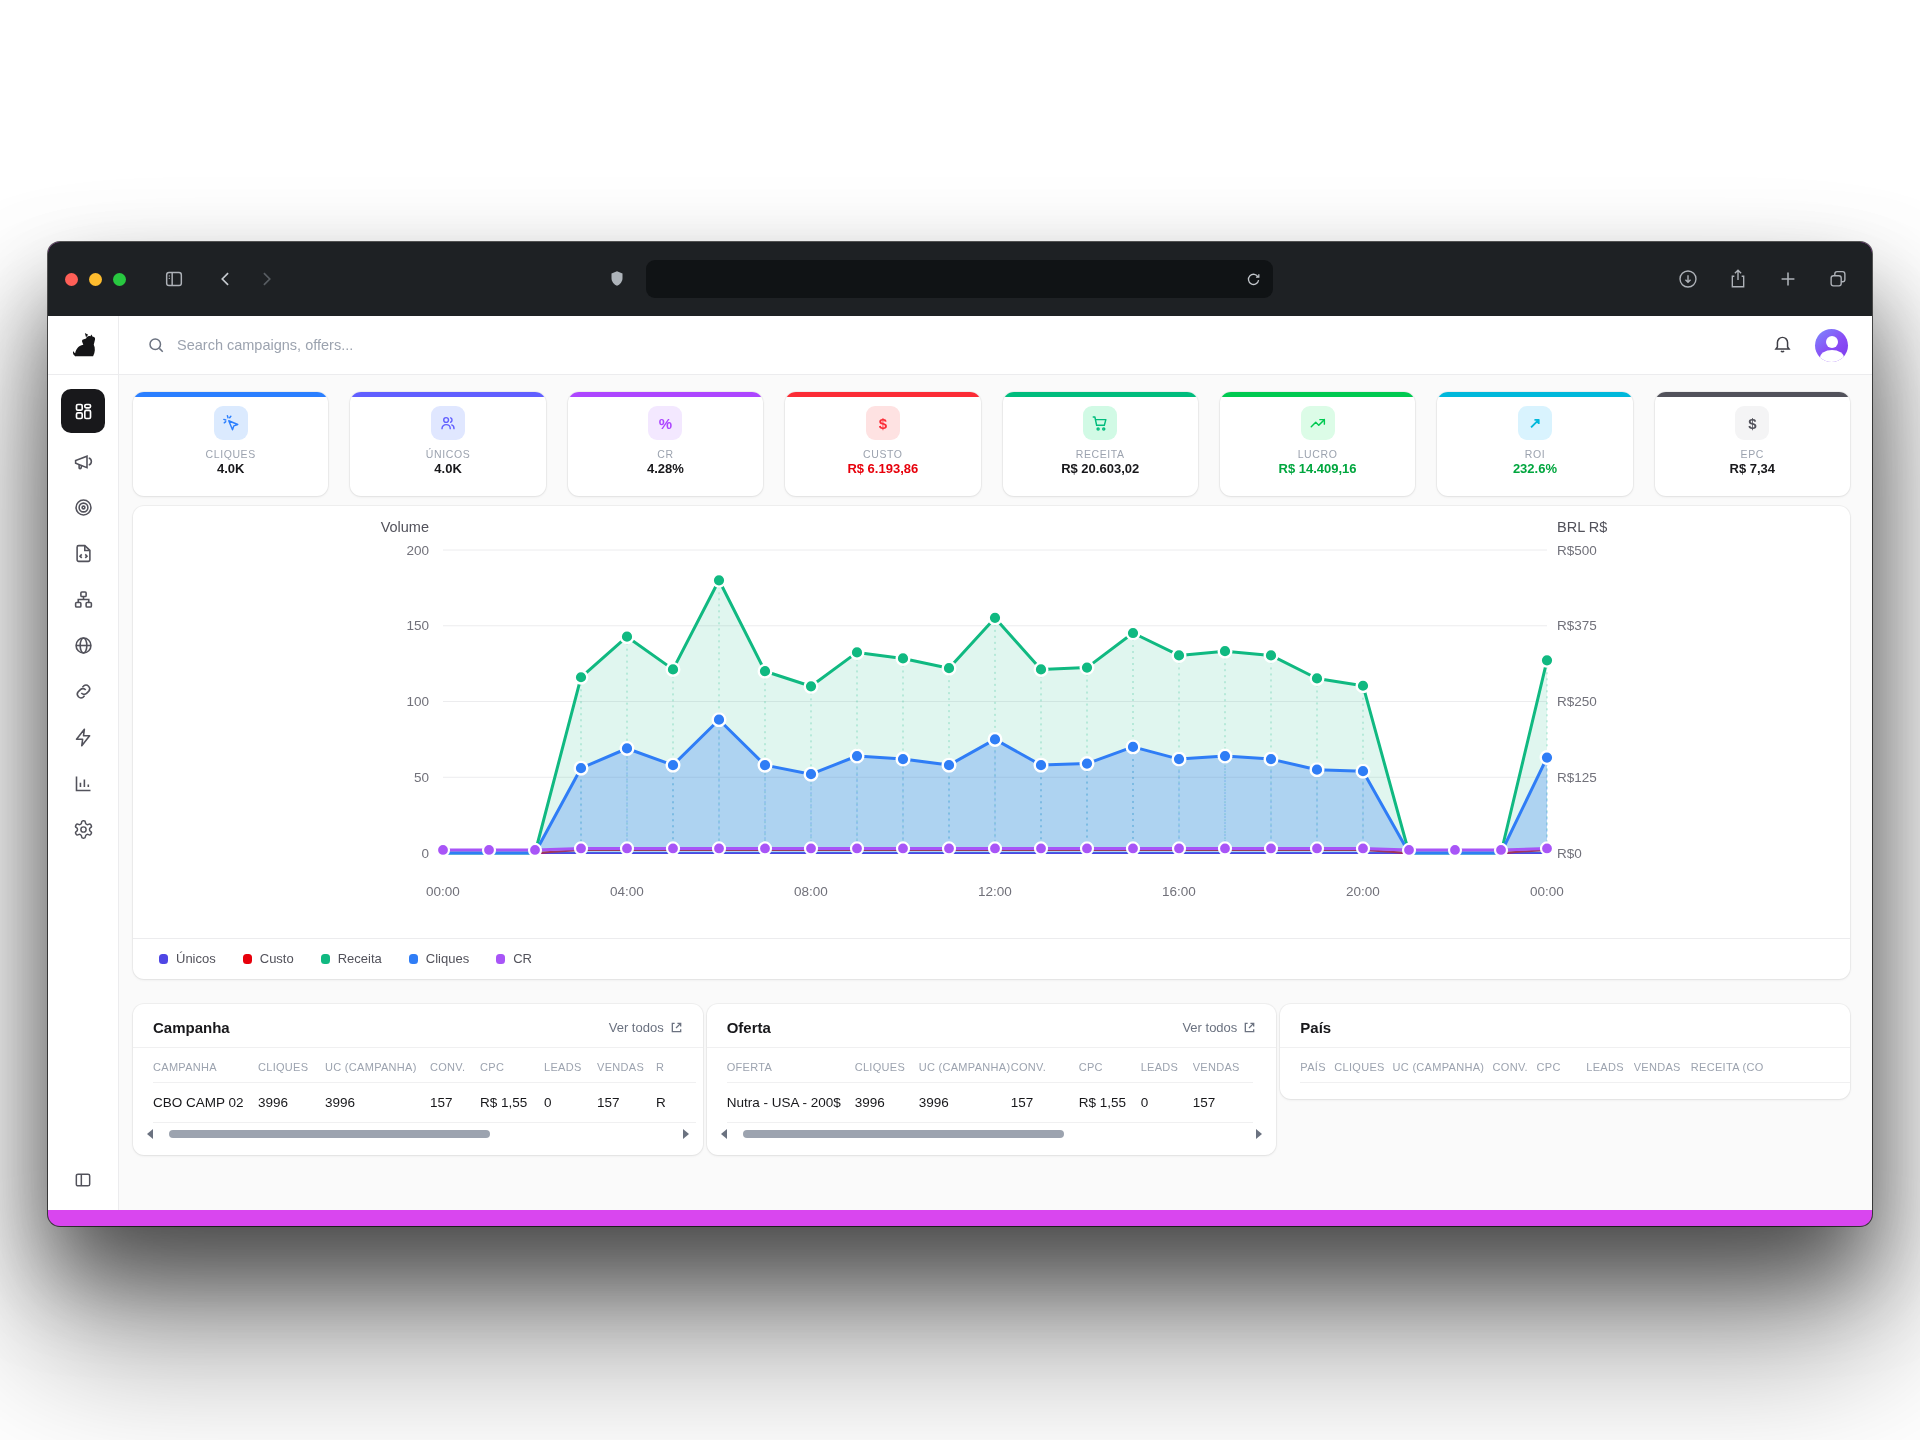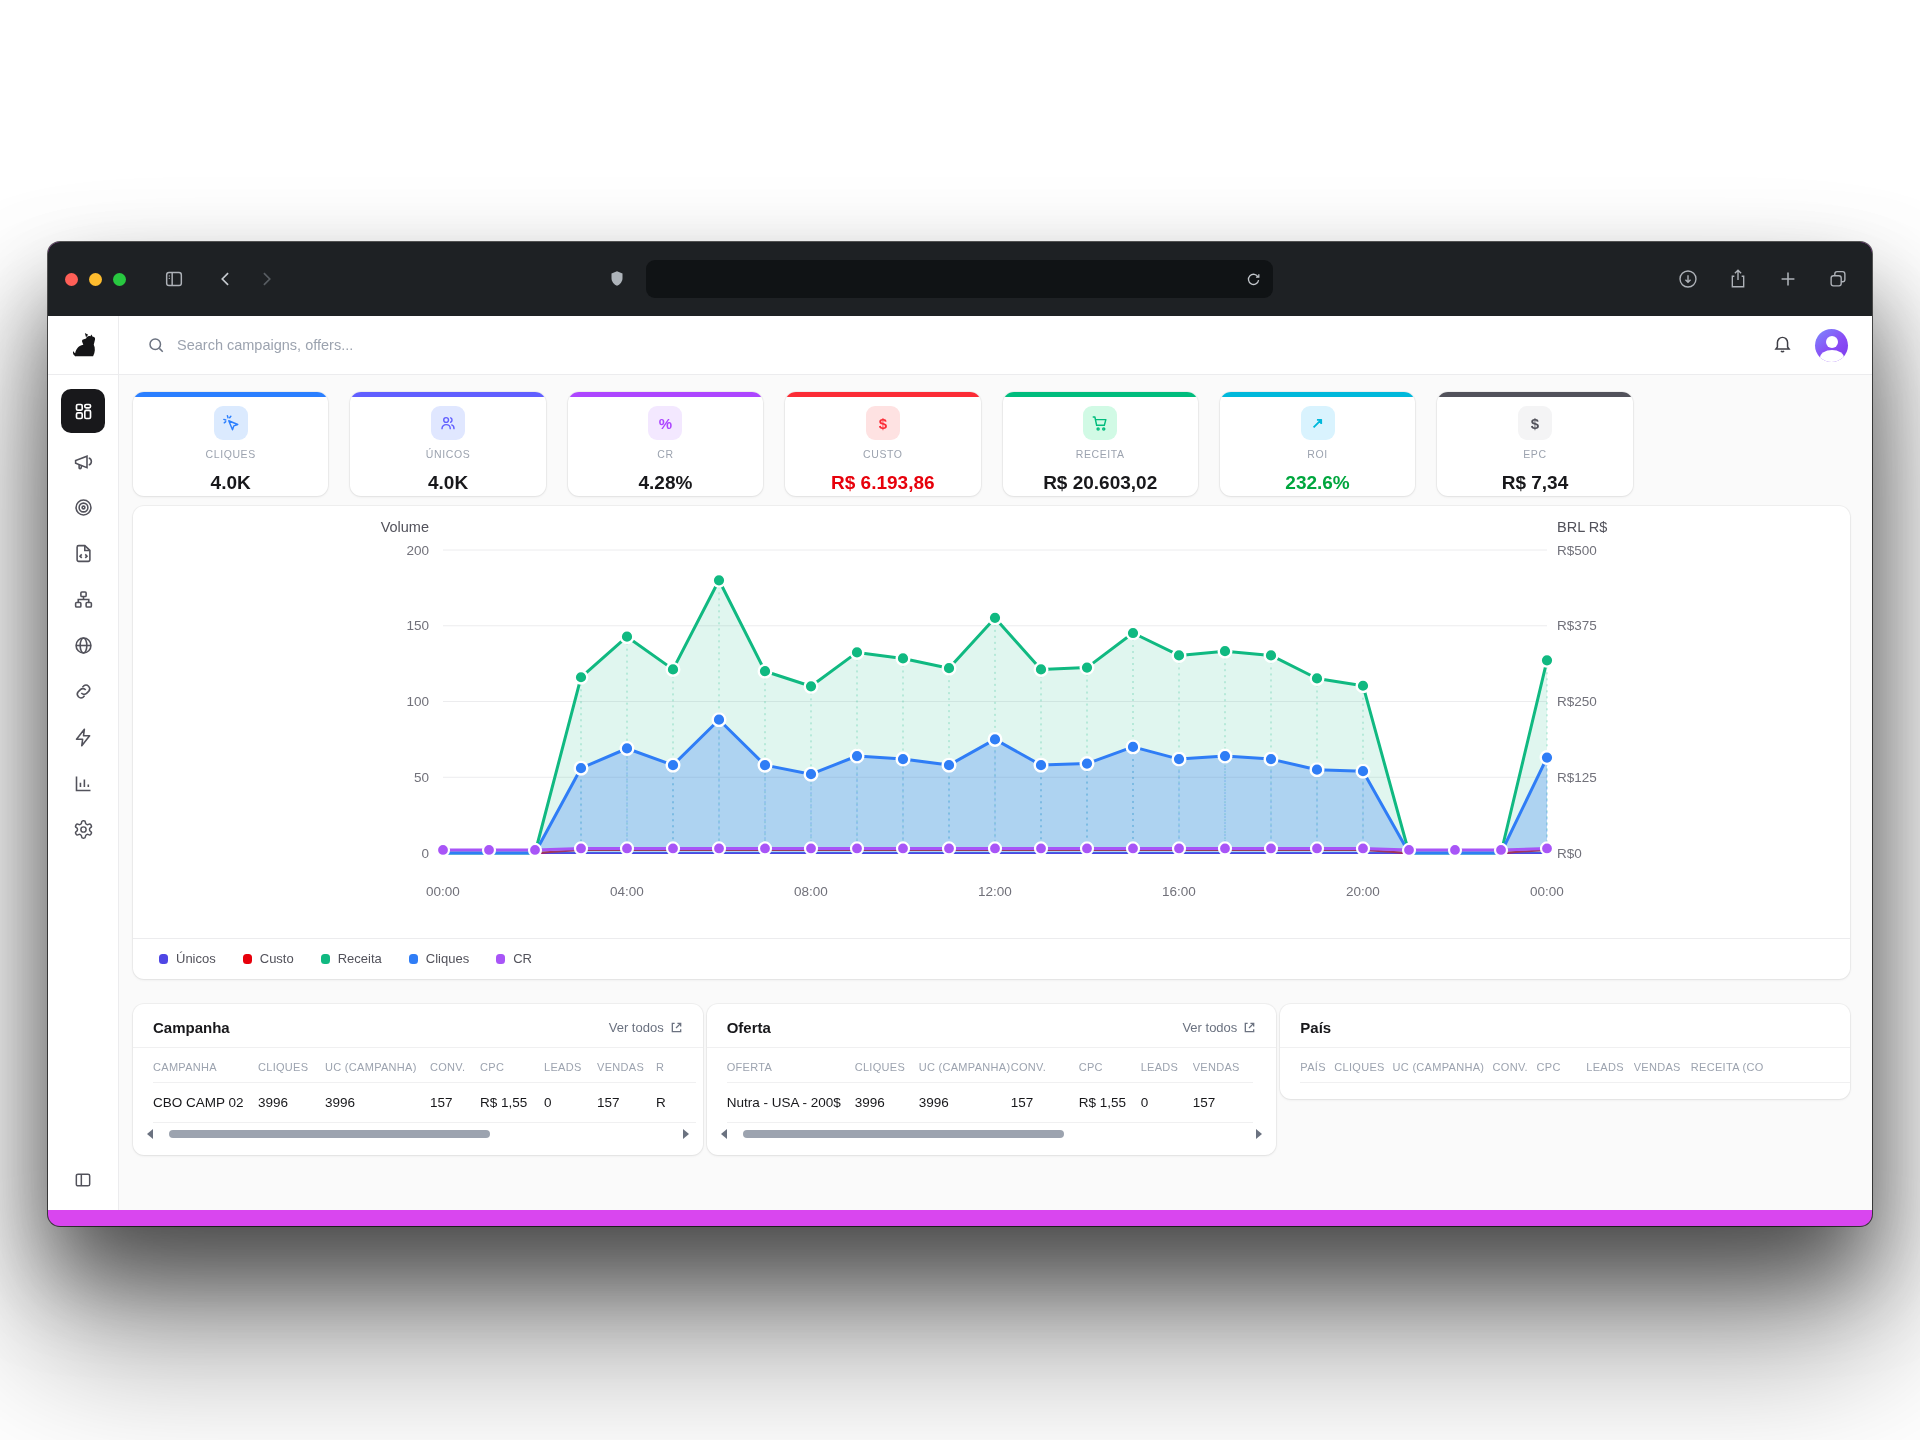--- a/index.html
+++ b/index.html
@@ -60,21 +60,21 @@
   
   .kpi-row { display:grid; grid-template-columns:repeat(8,1fr); gap:22px; }
   .kpi {
     background:#ffffff; border-radius:11px; height:104px; position:relative; overflow:hidden;
     box-shadow:0 1px 3px rgba(0,0,0,.07), 0 0 0 1px rgba(0,0,0,.04);
     display:flex; flex-direction:column; align-items:center; padding-top:14px;
   }
   .kpi-accent { position:absolute; top:0; left:0; right:0; height:5px; }
   .kpi-chip { width:34px; height:34px; border-radius:9px; display:flex; align-items:center; justify-content:center; font-weight:bold; font-size:15px; }
   .kpi-label { margin-top:8px; font-size:10.5px; letter-spacing:.6px; color:#9ca3af; }
-  .kpi-value { margin-top:12px; font-size:19px; font-weight:bold; color:#18181b; }
+  .kpi-value { margin-top:1px; font-size:13px; font-weight:bold; color:#18181b; }
 
   
   .chart-card {
     margin-top:10px; background:#ffffff; border-radius:11px; height:473px; position:relative;
     box-shadow:0 1px 3px rgba(0,0,0,.07), 0 0 0 1px rgba(0,0,0,.04); overflow:hidden;
   }
   .chart-card svg text { font-family:"Liberation Sans",sans-serif; }
   .legend {
     position:absolute; left:0; right:0; top:432px; border-top:1px solid #ececee;
     display:flex; align-items:center; gap:27px; padding:12px 0 0 26px;
@@ -326,20 +326,31 @@
     <div class="kpi-accent" style="background:#00bc7d"></div>
     <div class="kpi-chip" style="background:#d1fae5;color:#00bc7d">
                 <svg width="18" height="18" viewBox="0 0 24 24" fill="none" stroke="currentColor" stroke-width="1.9" stroke-linecap="round" stroke-linejoin="round">
                   <circle cx="9.5" cy="20" r="1.4"></circle>
                   <circle cx="17" cy="20" r="1.4"></circle>
                   <path d="M3 4h2.2l2.3 11h10.3l2-7.5H6.6"></path>
                 </svg>
               </div>
     <div class="kpi-label">RECEITA</div>
     <div class="kpi-value" style="color:#18181b">R$ 20.603,02</div>
+  </div>
+  <div class="kpi">
+    <div class="kpi-accent" style="background:#00c951"></div>
+    <div class="kpi-chip" style="background:#dcfce7;color:#00c951">
+                <svg width="18" height="18" viewBox="0 0 24 24" fill="none" stroke="currentColor" stroke-width="1.9" stroke-linecap="round" stroke-linejoin="round">
+                  <path d="M3 17l6-6 4 4 7.5-7.5"></path>
+                  <path d="M14.5 7.5h6v6"></path>
+                </svg>
+              </div>
+    <div class="kpi-label">LUCRO</div>
+    <div class="kpi-value" style="color:#00a63e">R$ 14.409,16</div>
   </div>
   <div class="kpi">
     <div class="kpi-accent" style="background:#00b8db"></div>
     <div class="kpi-chip" style="background:#d9f3fe;color:#00b8db">
                 <span>↗</span>
               </div>
     <div class="kpi-label">ROI</div>
     <div class="kpi-value" style="color:#00a63e">232.6%</div>
   </div>
   <div class="kpi">

